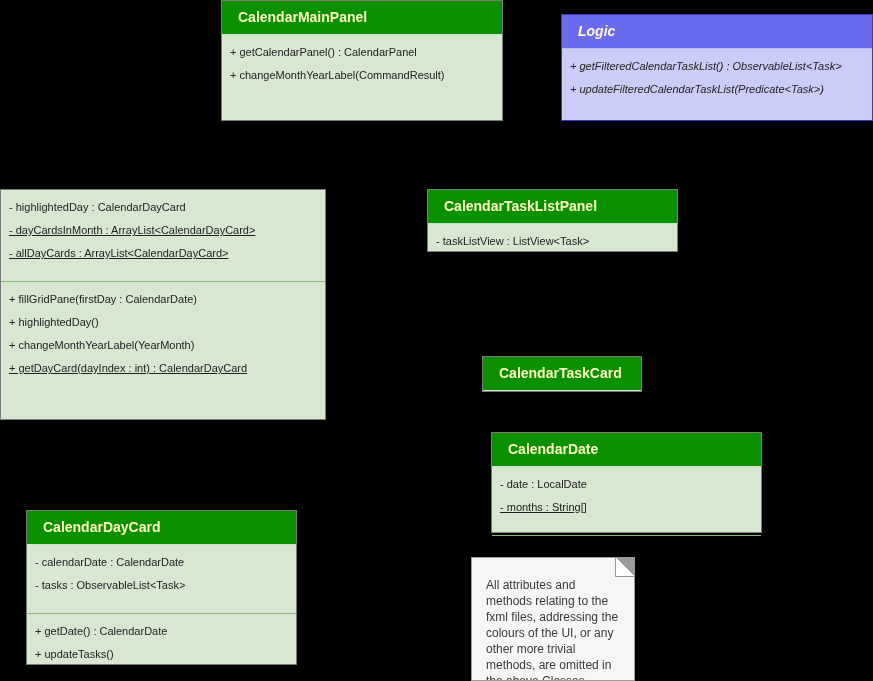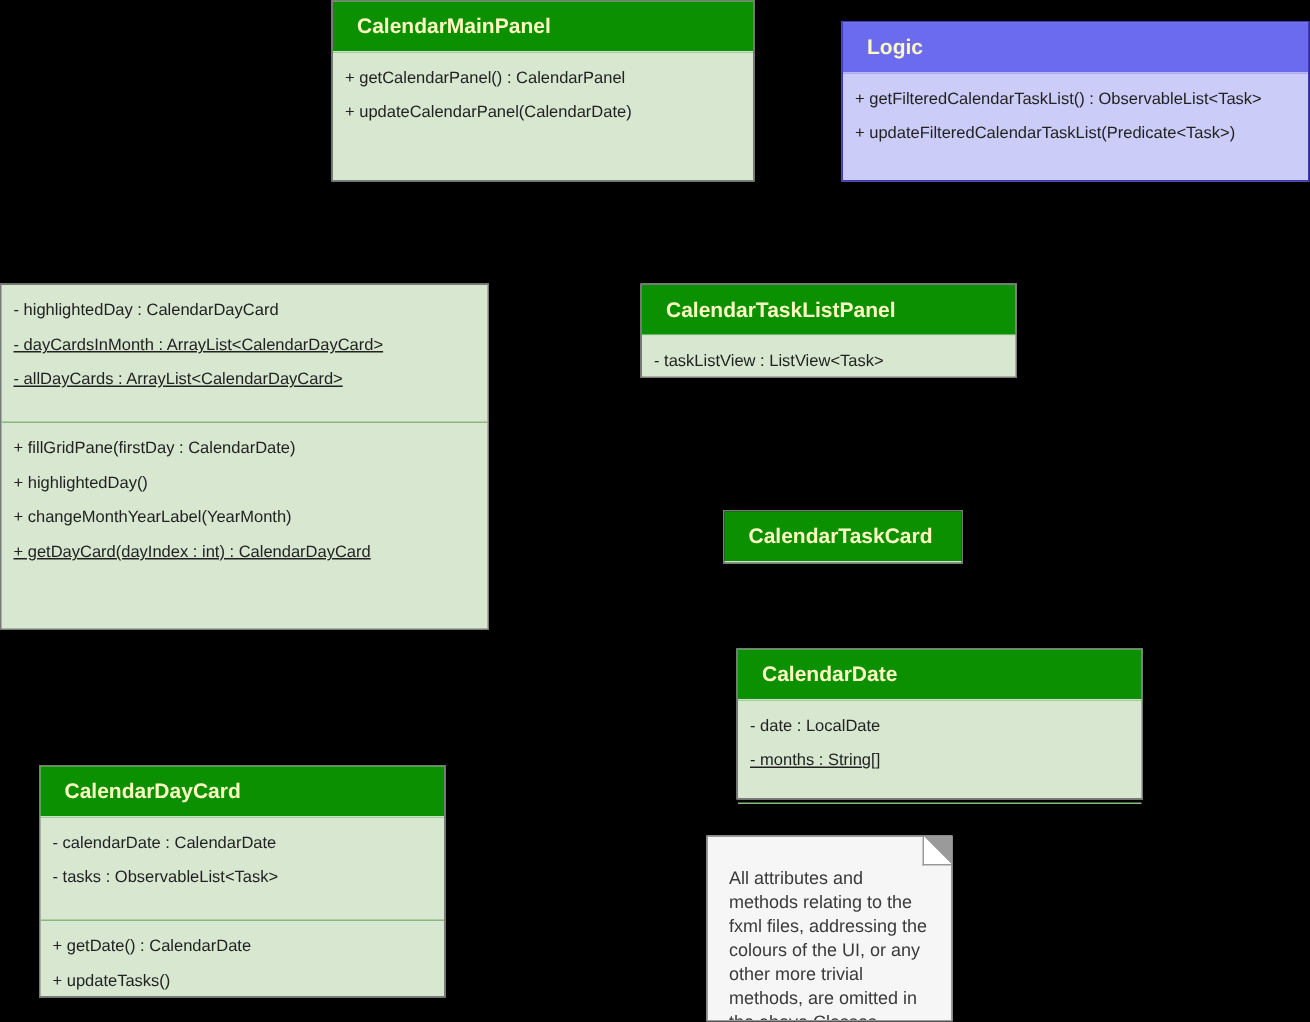--- a/index.html
+++ b/index.html
@@ -29,20 +29,21 @@
     color: #fef9c3;
     font-size: 14px;
     font-weight: bold;
     line-height: 1;
     padding: 9px 4px 10px 16px;
     border-bottom: 1px solid #cfe0c8;
   }
   .uml-class.logic {
     border: 1px solid #3b3bbb;
     background: #ccccf8;
+    font-style: italic;
   }
   .uml-class.logic .uml-header {
     background: #6b6bf0;
     border-bottom: 1px solid #b9b9f2;
   }
   .uml-compartment {
     box-sizing: border-box;
     padding: 6px 0 6px 0;
   }
   .uml-compartment + .uml-compartment {
@@ -84,21 +85,21 @@
   }
   .note-text { margin: 0; }
 </style>
 </head>
 <body>
 
 <div class="uml-class" style="left:221px; top:0px; width:282px; height:121px;">
   <div class="uml-header">CalendarMainPanel</div>
   <div class="uml-compartment">
     <div class="uml-member">+ getCalendarPanel() : CalendarPanel</div>
-    <div class="uml-member">+ updateCalendarPanel(CalendarDate)</div>
+    <div class="uml-member">+ changeMonthYearLabel(CommandResult)</div>
   </div>
 </div>
 
 <div class="uml-class logic" style="left:561px; top:14px; width:312px; height:107px;">
   <div class="uml-header">Logic</div>
   <div class="uml-compartment">
     <div class="uml-member">+ getFilteredCalendarTaskList() : ObservableList&lt;Task&gt;</div>
     <div class="uml-member">+ updateFilteredCalendarTaskList(Predicate&lt;Task&gt;)</div>
   </div>
 </div>
@@ -117,21 +118,21 @@
   </div>
 </div>
 
 <div class="uml-class" style="left:427px; top:189px; width:251px; height:63px;">
   <div class="uml-header">CalendarTaskListPanel</div>
   <div class="uml-compartment">
     <div class="uml-member">- taskListView : ListView&lt;Task&gt;</div>
   </div>
 </div>
 
-<div class="uml-class" style="left:482px; top:340px; width:160px; height:36px;">
+<div class="uml-class" style="left:482px; top:356px; width:160px; height:36px;">
   <div class="uml-header">CalendarTaskCard</div>
   <div class="uml-compartment" style="padding:0;height:6px;"></div>
 </div>
 
 <div class="uml-class" style="left:491px; top:432px; width:271px; height:101px;">
   <div class="uml-header">CalendarDate</div>
   <div class="uml-compartment">
     <div class="uml-member">- date : LocalDate</div>
     <div class="uml-member static-member">- months : String[]</div>
   </div>

